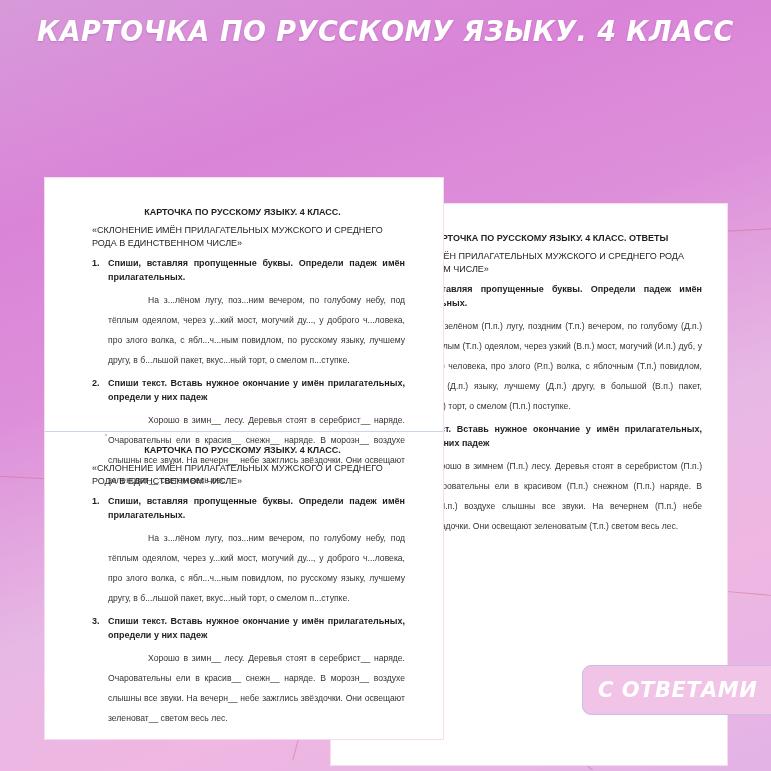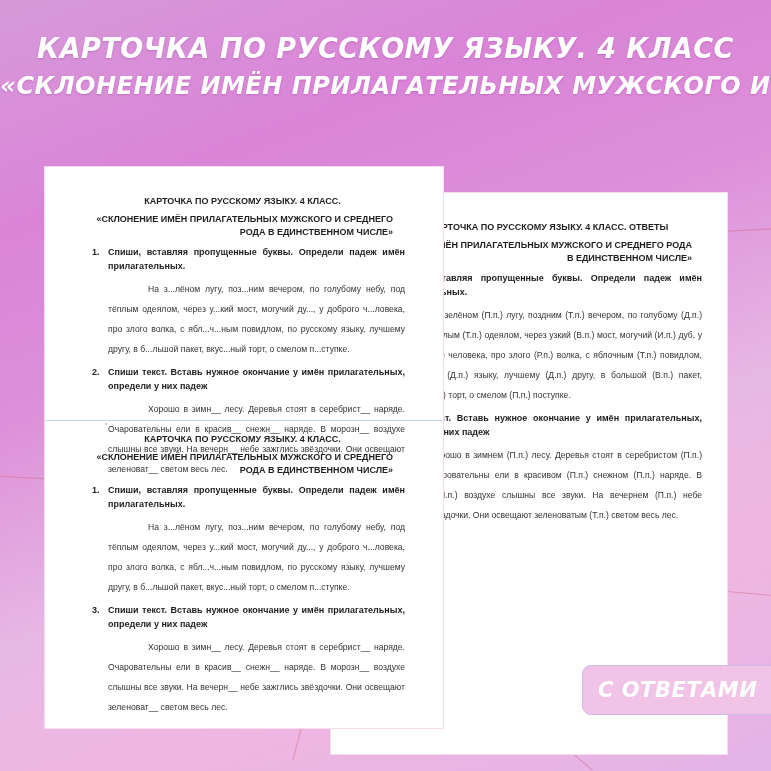--- a/index.html
+++ b/index.html
@@ -3,40 +3,40 @@
 <meta charset="utf-8">
 <style>
   html, body { margin:0; padding:0; }
   body {
     width:771px; height:771px; overflow:hidden; position:relative;
     background: linear-gradient(160deg, #d79ad9 0%, #da84d8 22%, #dd8fd9 40%, #e7b8e4 62%, #efb7e2 78%, #e3b3e6 100%);
     font-family: "Liberation Sans", sans-serif;
   }
   .deco-line { position:absolute; border-top:1.5px solid rgba(214,110,140,0.55); }
   .headline {
-    position:absolute; left:0; top:29px; width:771px; text-align:center;
+    position:absolute; left:0; top:12px; width:771px; text-align:center;
     color:#ffffff; font-family:"DejaVu Sans", sans-serif; font-weight:bold;
     font-style:italic; text-transform:uppercase; letter-spacing:0.5px;
     text-shadow: 0 1px 2px rgba(150,60,150,0.35);
   }
   .headline .l1 { font-size:27px; line-height:38px; transform:scaleY(1.08); }
   .headline .l2 { font-size:24px; line-height:38px; }
   .headline div { white-space:nowrap; }
 
   .page {
     position:absolute; background:#ffffff; box-sizing:border-box;
     border:1px solid #f6dcef; overflow:hidden;
-    font-family:"Liberation Sans", sans-serif; color:#2a2a2a;
+    font-family:"Liberation Sans", sans-serif; color:#2a2a2a;margin-top:11px;
   }
   .page-back { left:330px; top:192px; width:398px; height:563px; }
   .page-front { left:44px; top:166px; width:400px; height:563px; z-index:2; }
 
   .card { position:absolute; left:0; width:100%; }
   .card .title { text-align:center; font-weight:bold; font-size:9px; line-height:12px; color:#1e1e1e; }
-  .card .subtitle { text-align:right; font-weight:bold; font-size:9px; line-height:13px; color:#1e1e1e; margin-top:6px; }
+  .card .subtitle { text-align:left; font-weight:normal; font-size:9px; line-height:13px; color:#1e1e1e; margin-top:6px; }
   .task { display:flex; margin-top:6px; font-weight:bold; font-size:9px; line-height:14px; color:#1e1e1e; }
   .task .num { width:16px; flex:none; text-align:left; }
   .task .txt { text-align:justify; flex:1; }
   .para { font-size:8.6px; line-height:20px; text-align:justify; text-indent:40px; color:#333; margin-top:6px; }
   .sep { position:absolute; left:0; right:0; top:253px; border-top:1px solid #c9d6ea; }
   .dot { position:absolute; left:60px; top:256px; width:2px; height:2px; background:#bbb; border-radius:1px; }
 
   .badge {
     position:absolute; left:582px; top:665px; width:200px; height:50px; box-sizing:border-box;
     background:#f0c3e7; border:1.5px solid #c8bde6; border-radius:9px; z-index:3;
@@ -51,21 +51,20 @@
 <body>
 
 <div class="deco-line" style="left:700px; top:230px; width:80px; transform:rotate(-3deg);"></div>
 <div class="deco-line" style="left:0px; top:477px; width:46px; transform:rotate(3deg);"></div>
 <div class="deco-line" style="left:728px; top:593px; width:43px; transform:rotate(5deg);"></div>
 <div class="deco-line" style="left:278px; top:740px; width:40px; transform:rotate(-75deg);"></div>
 <div class="deco-line" style="left:566px; top:760px; width:30px; transform:rotate(40deg);"></div>
 
 <div class="headline">
   <div class="l1">Карточка по русскому языку. 4 класс</div>
-  <div class="l2">«Склонение имён прилагательных мужского и</div>
 </div>
 
 <div class="page page-back">
   <div class="card" style="top:28px; padding:0 25px 0 25px; box-sizing:border-box;">
     <div class="title" style="padding-left:40px;">КАРТОЧКА ПО РУССКОМУ ЯЗЫКУ. 4 КЛАСС. ОТВЕТЫ</div>
     <div class="subtitle" style="padding:0 10px;">«СКЛОНЕНИЕ ИМЁН ПРИЛАГАТЕЛЬНЫХ МУЖСКОГО И СРЕДНЕГО РОДА В ЕДИНСТВЕННОМ ЧИСЛЕ»</div>
     <div class="task" style="padding-left:18px;">
       <span class="num">1.</span>
       <span class="txt">Спиши, вставляя пропущенные буквы. Определи падеж имён прилагательных.</span>
     </div>

